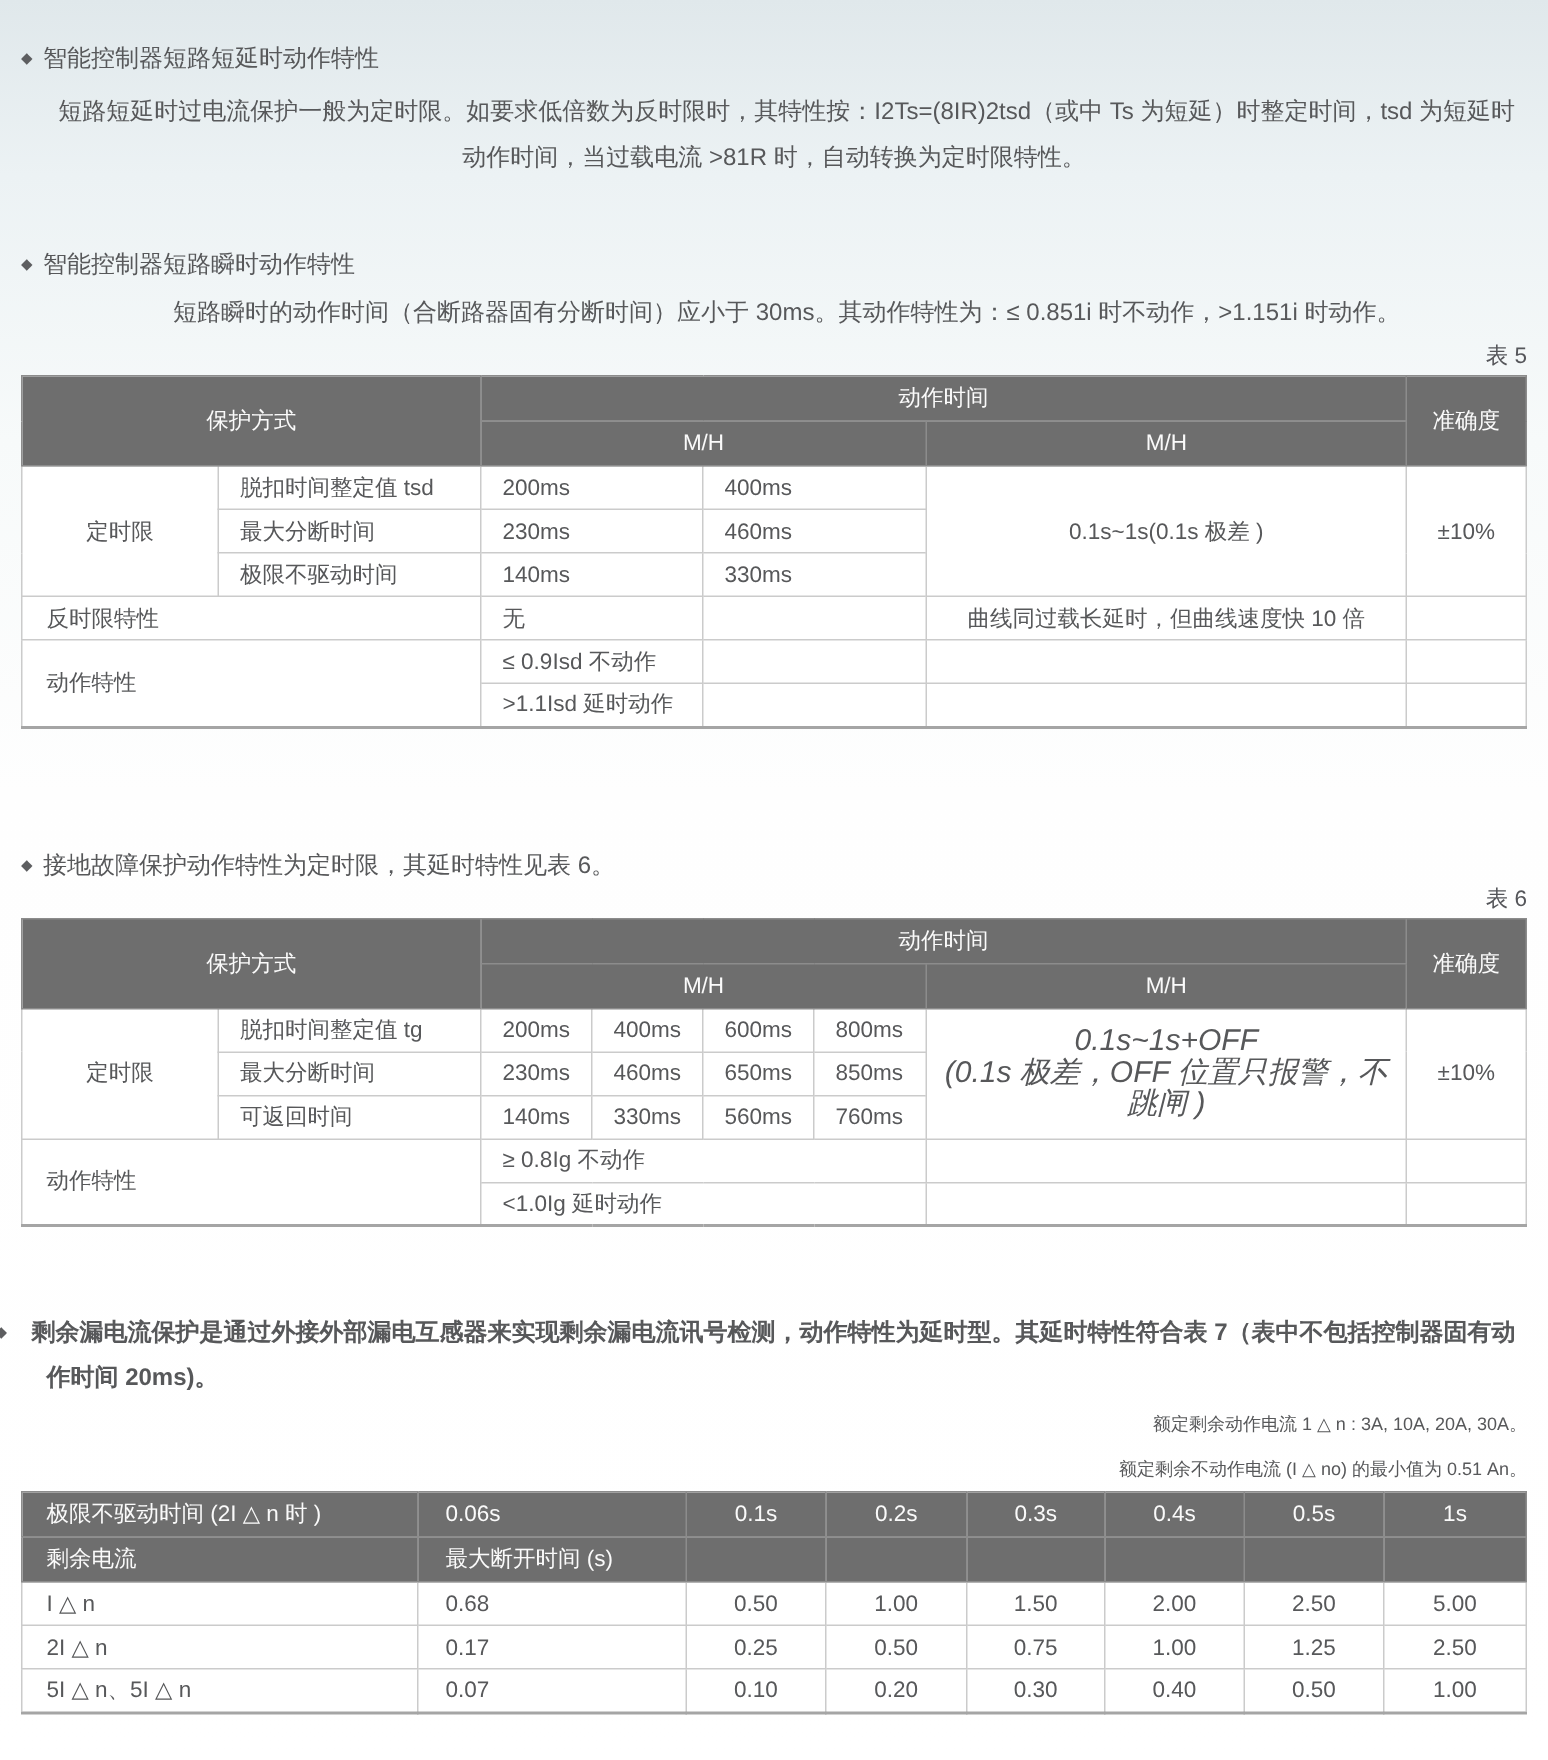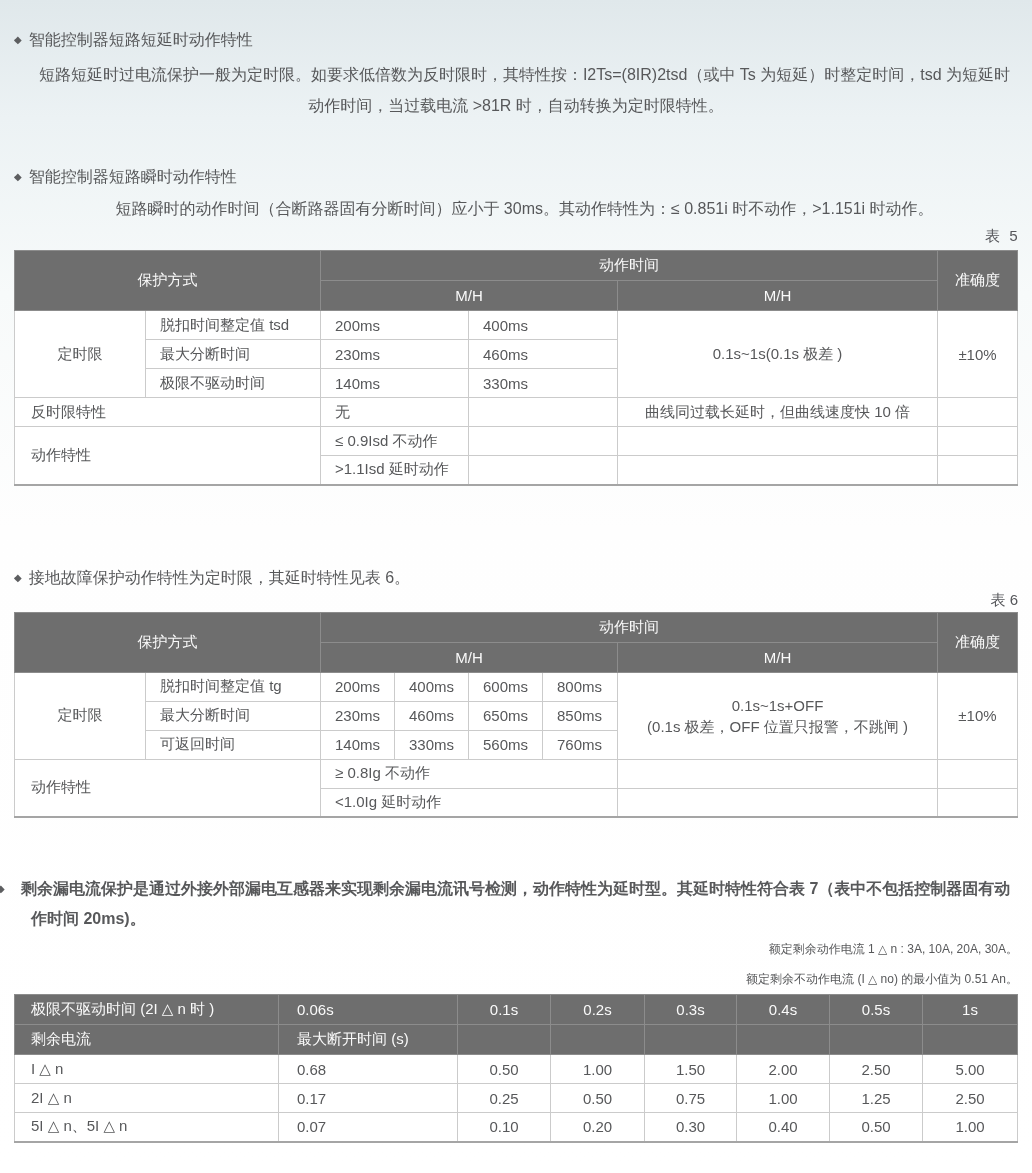--- a/index.html
+++ b/index.html
@@ -15,38 +15,38 @@
   }
   .title-line { font-size:16px; line-height:24px; }
   .diamond { display:inline-block; font-size:10px; vertical-align:2px; margin-right:7px; color:#5d5e60; }
   .para { font-size:16px; line-height:31px; margin-top:7px; text-indent:17px;text-align:center; }
   .bullet-para { font-size:16px; line-height:30px; padding-left:17px; text-indent:-17px;font-weight:bold; }
   .plain-line { font-size:12px; line-height:30px;text-align:right; }
   .sec2 { margin-top:44px; }
   .sec3 { margin-top:80px; }
   .sec4 { margin-top:56px; }
   .tbl-caption { text-align:right; font-size:15px; line-height:20px; color:#55565a; }
-  .cap5 { margin:4px 0 2px;font-family:Liberation Mono, monospace; }
+  .cap5 { margin:4px 0 2px; }
   .cap6 { margin:0 0 2px; }
   .cap7 { margin:4px 0 2px; }
   table.tbl { width:100%; border-collapse:collapse; table-layout:fixed; border-bottom:2px solid #a5a5a5; }
   table.tbl th {
     background:#6e6e6e; color:#fafafa; font-weight:400; font-size:15px;
     height:30px; border:1px solid #8c8c8c; text-align:center; padding:0 2px;
   }
   table.tbl td {
     background:#fff; border:1px solid #cbcbcb; height:29px; font-size:15px;
     padding:0 4px 0 14px; text-align:left; color:#57585a;
   }
   table.tbl td.c { text-align:center; padding:0 2px; }
   table.tbl td.lbl { padding-left:16px; }
   table.tbl td.pl18 { padding-left:18px; }
   table.tbl th.tl { text-align:left; padding-left:16px; }
   table.tbl th.tl2 { text-align:left; padding-left:18px; }
-  .two-line { line-height:21px; font-size:15px; }
+  .two-line { line-height:21px; font-size:20px;font-style:italic; }
 </style>
 </head>
 <body>
 
 <div class="page">
 
   <div class="title-line"><span class="diamond">◆</span><span>智能控制器短路短延时动作特性</span></div>
   <div class="para">短路短延时过电流保护一般为定时限。如要求低倍数为反时限时，其特性按：I2Ts=(8IR)2tsd（或中 Ts 为短延）时整定时间，tsd 为短延时动作时间，当过载电流 &gt;81R 时，自动转换为定时限特性。</div>
 
   <div class="title-line sec2"><span class="diamond">◆</span><span>智能控制器短路瞬时动作特性</span></div>

